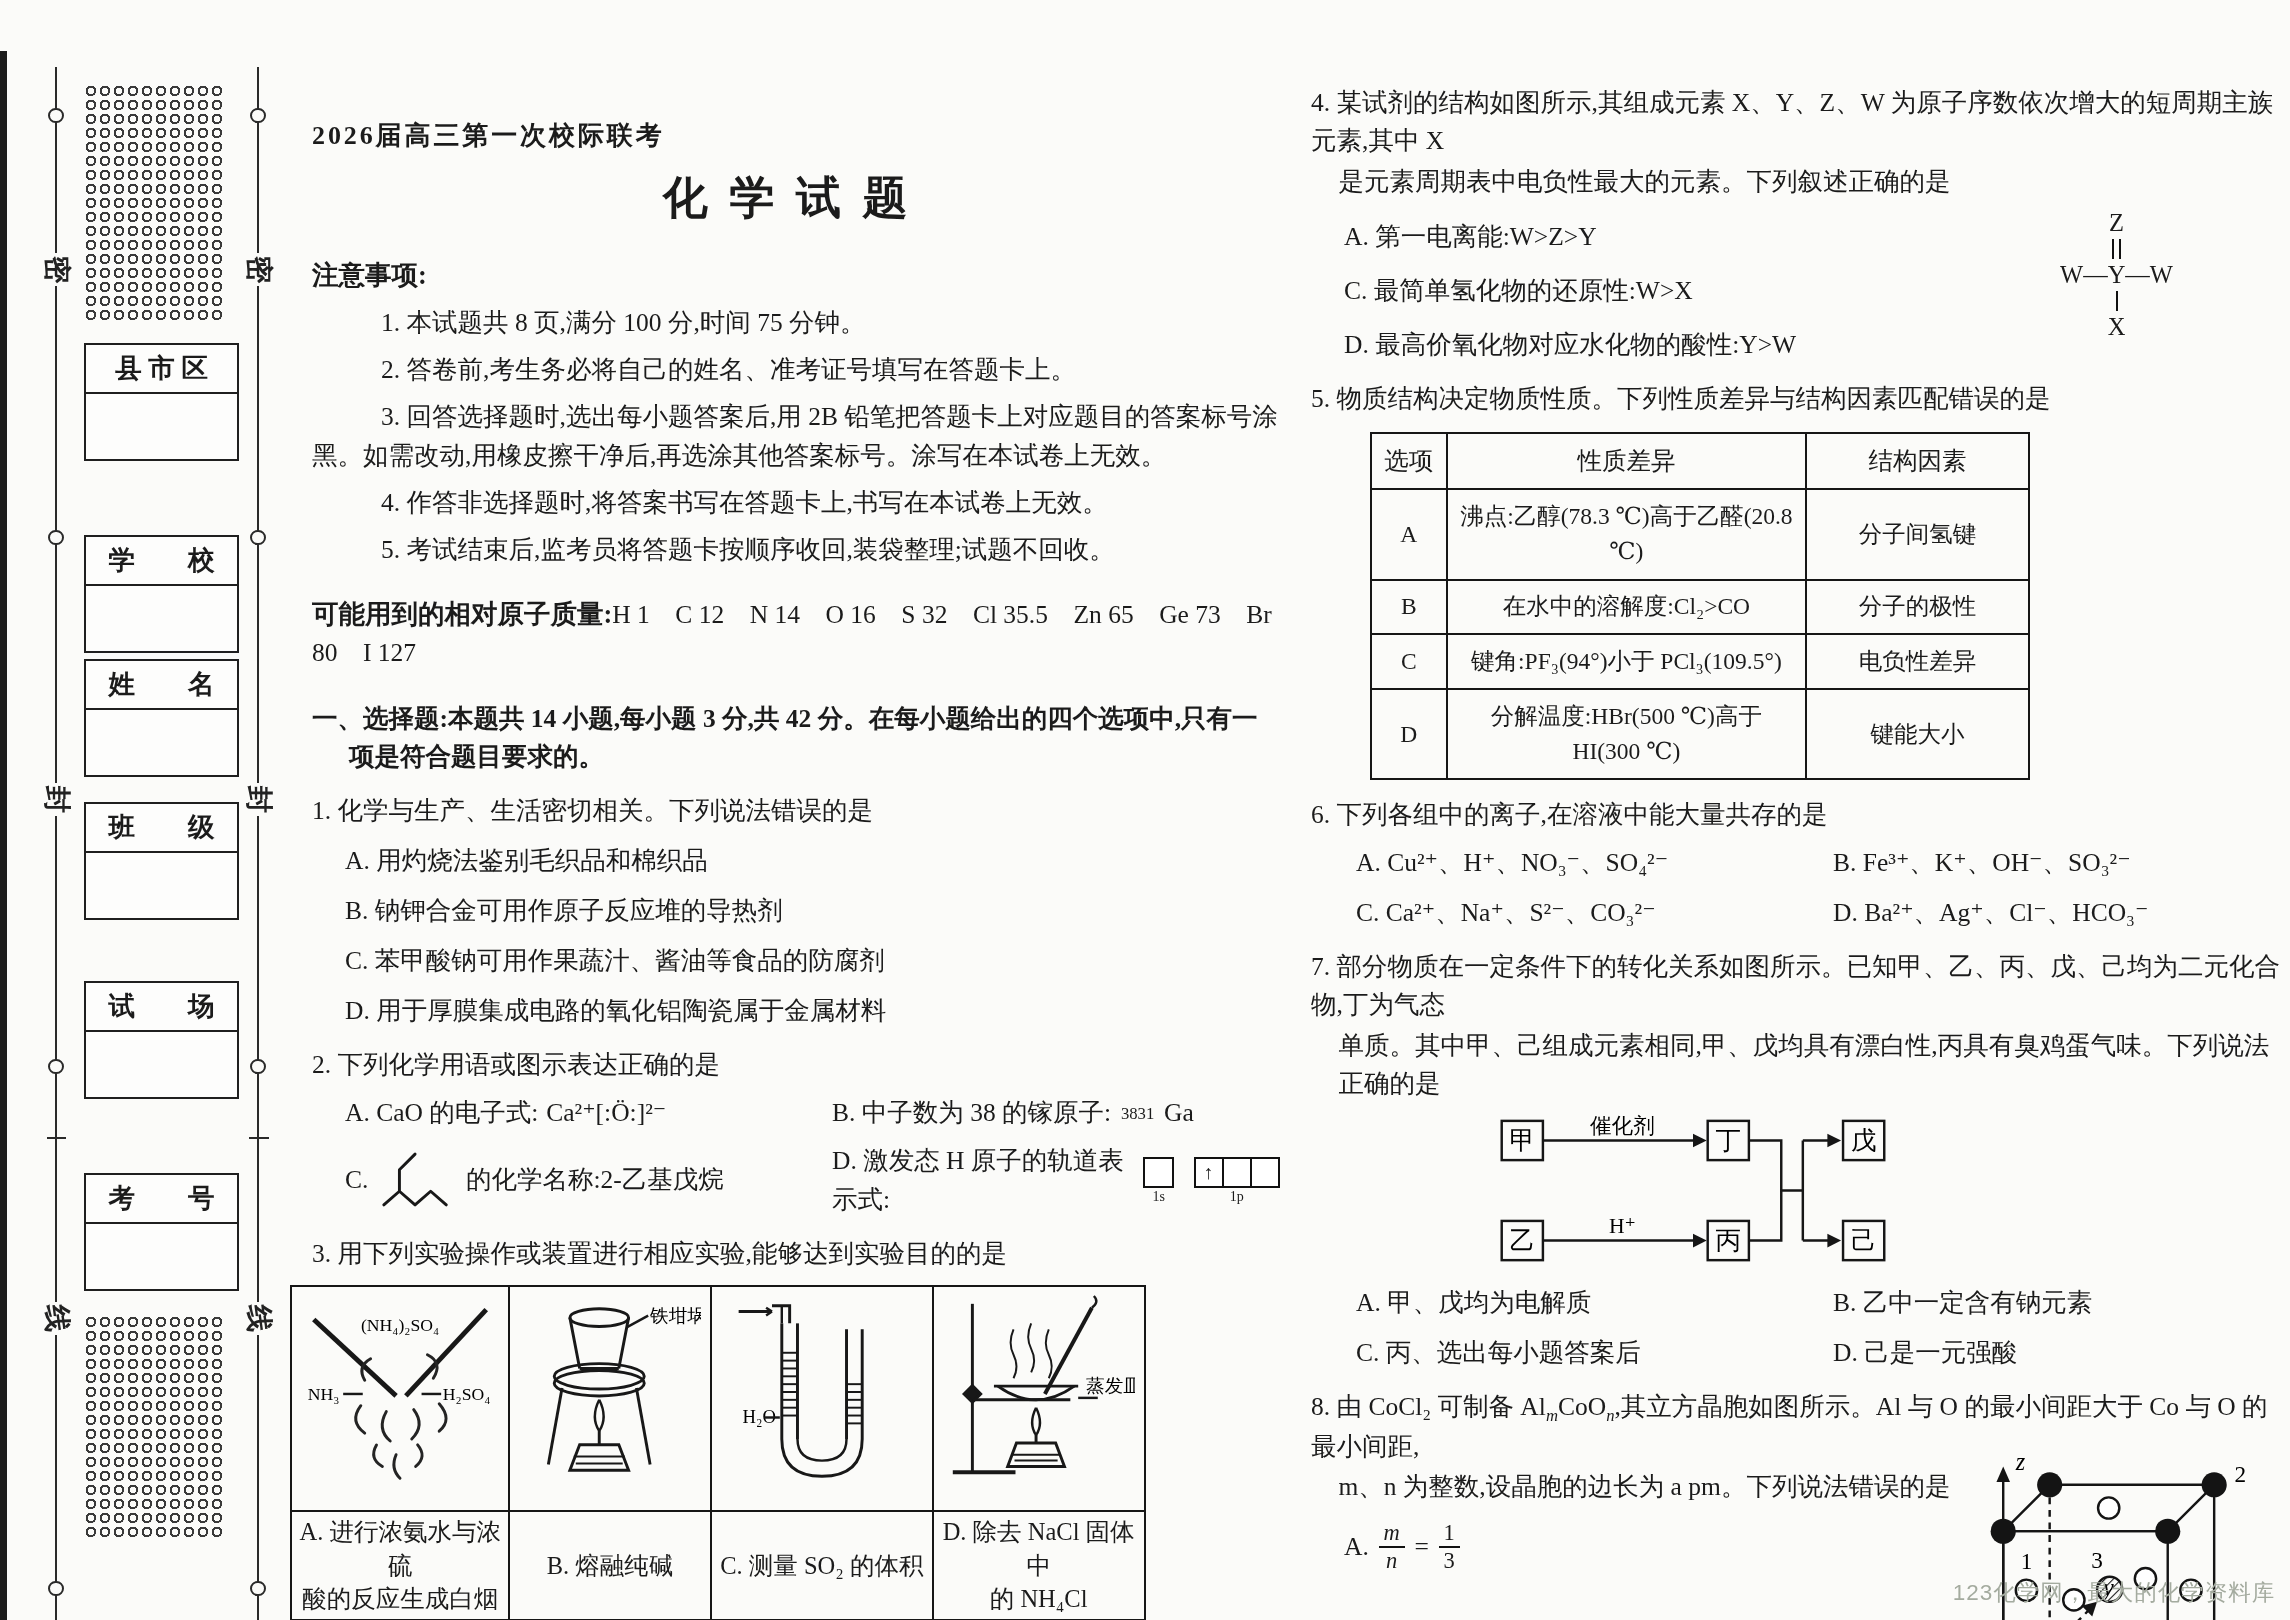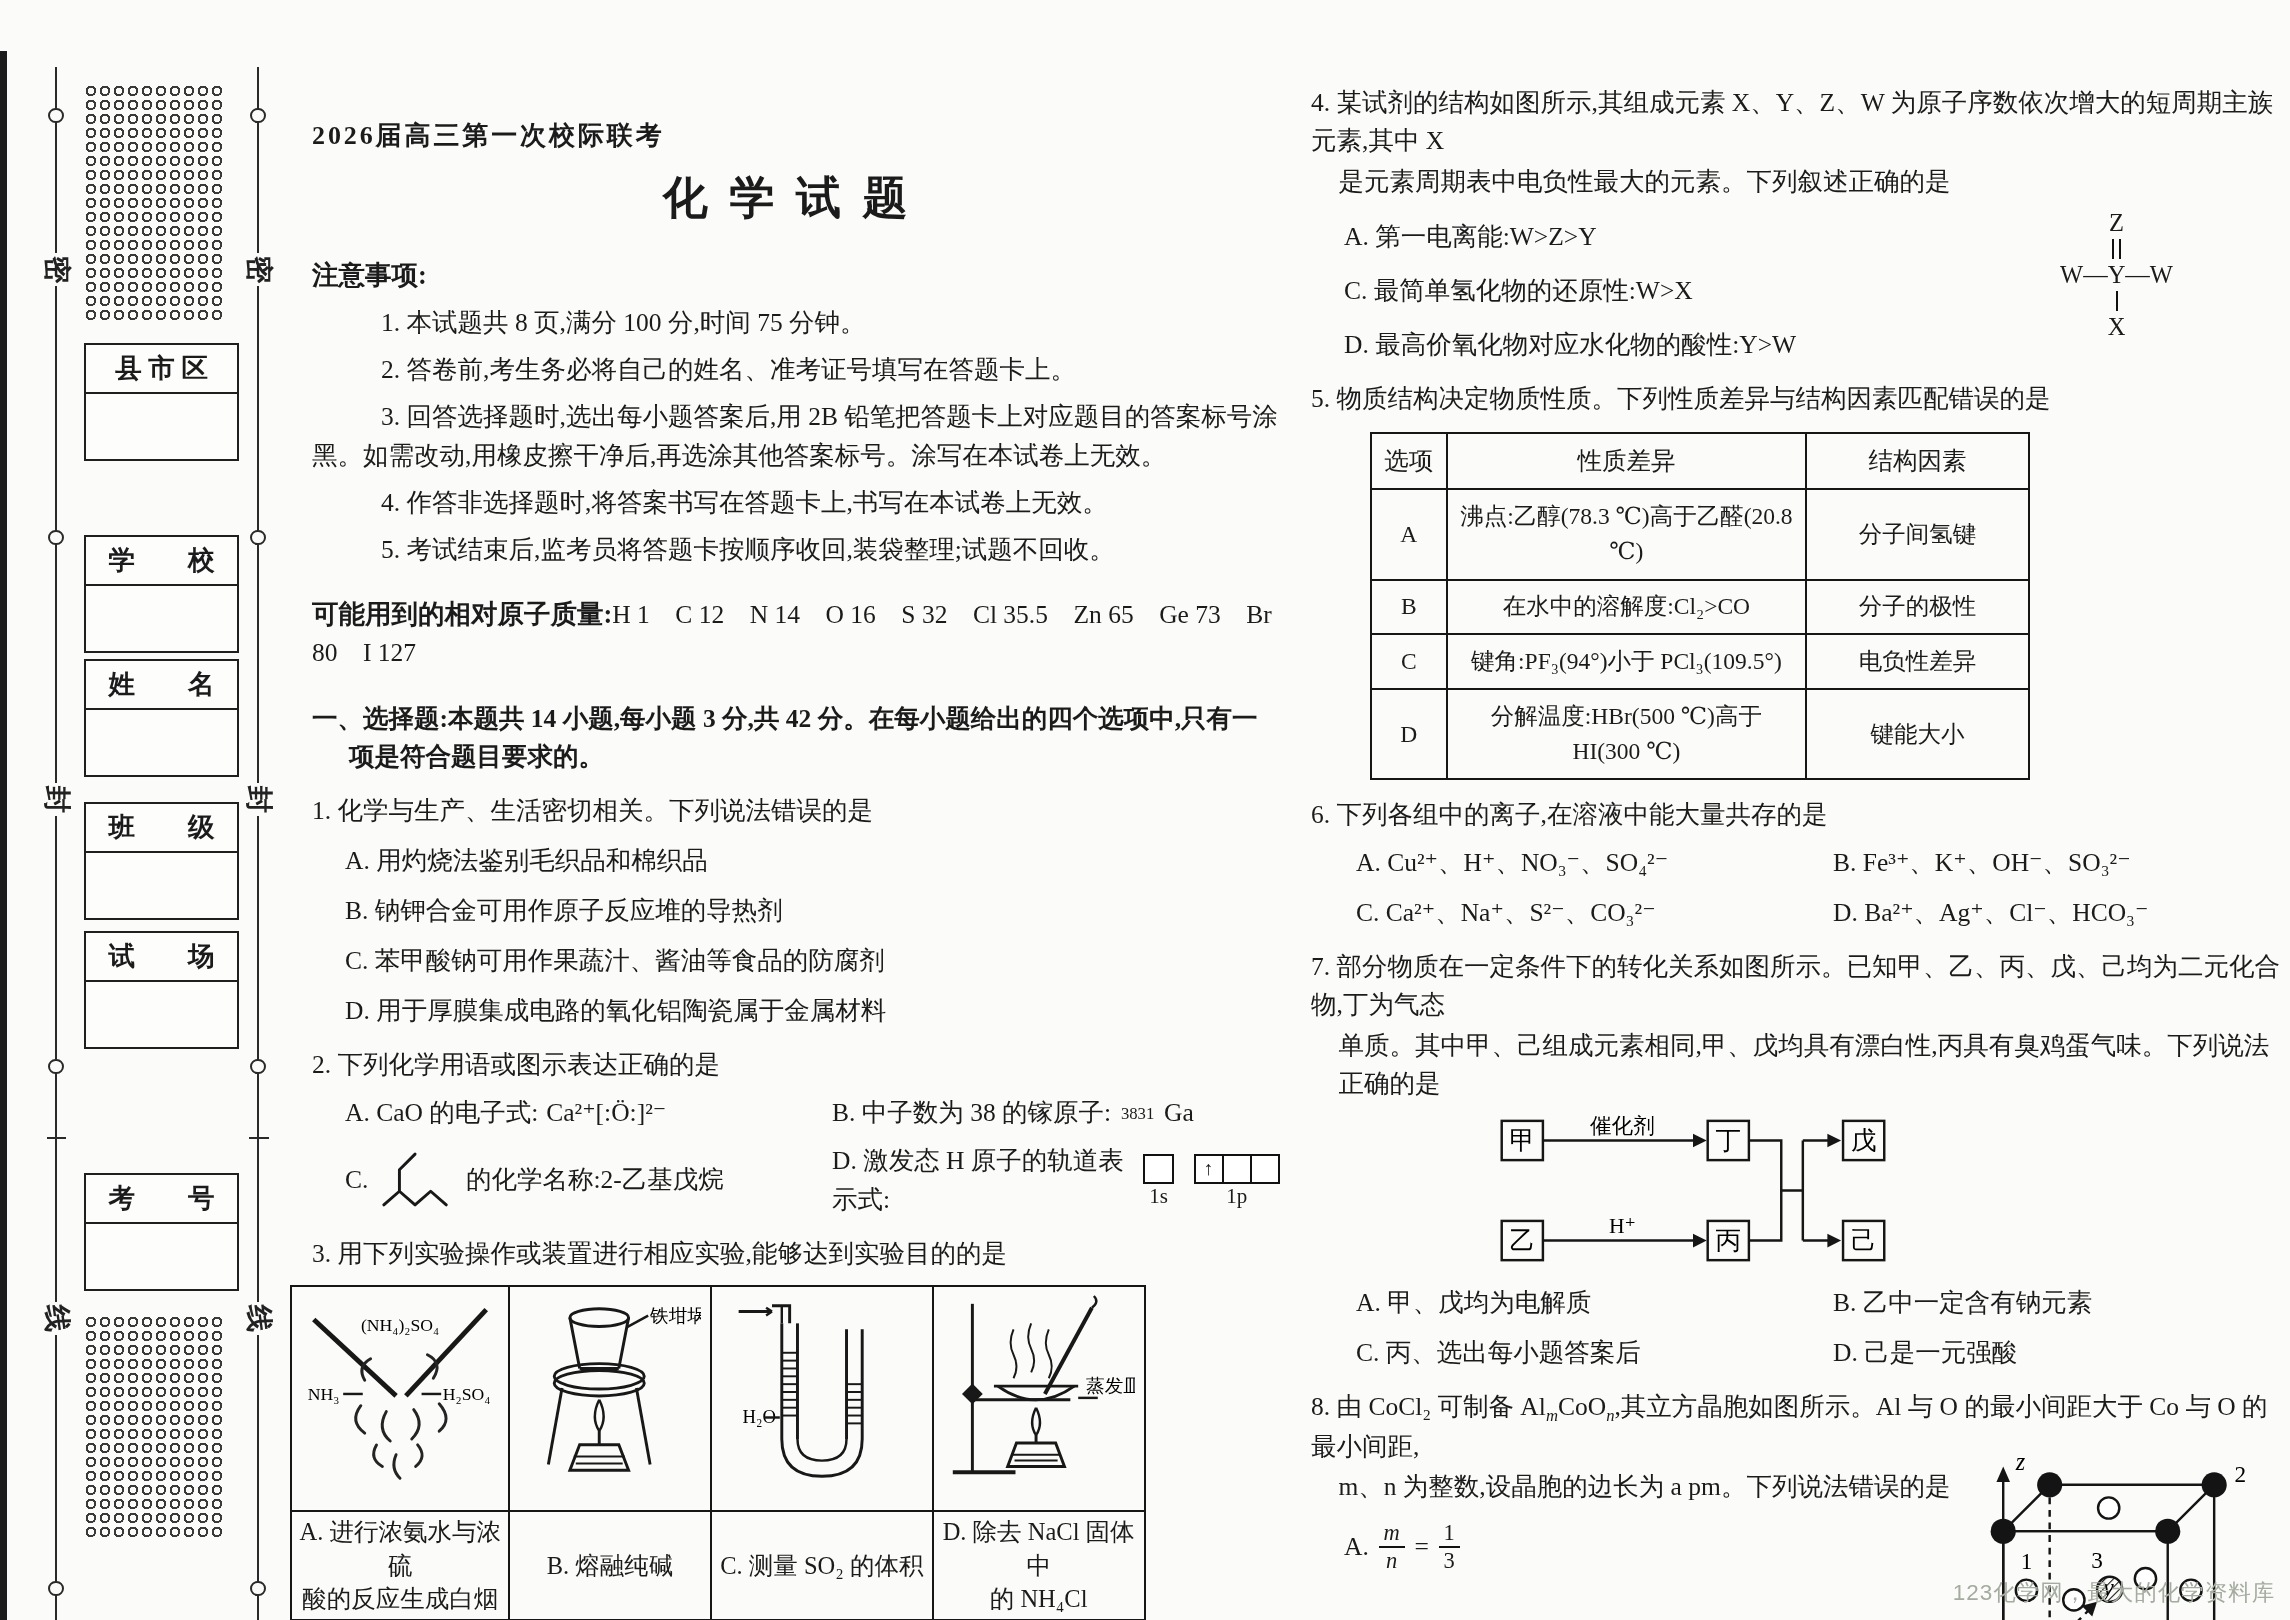--- a/index.html
+++ b/index.html
@@ -43,21 +43,21 @@
   .opt{margin:11.8px 0 0 0;padding-left:33px;}
   .optgrid{display:grid;grid-template-columns:487px 1fr;padding-left:33px;margin-top:9.8px;row-gap:9.8px;align-items:center;}
   .cellflex{display:flex;align-items:center;gap:7.8px;}
   .iso{display:inline-flex;flex-direction:row;font-size:16.7px;line-height:1.05;vertical-align:-6.9px;margin:0 2px;text-align:right;}
   .orb-wrap{display:inline-flex;gap:19.6px;margin-left:9.8px;vertical-align:middle;}
   .orb-g{display:flex;flex-direction:column;align-items:center;gap:2px;}
   .orb-row{display:flex;}
   .ob{width:26.5px;height:26.5px;border:2.5px solid #111;display:flex;align-items:center;justify-content:center;
       font-size:19.6px;background:#fff;}
   .ob + .ob{margin-left:-2.5px;}
-  .orb-lb{font-size:21px;line-height:1;}
+  .orb-lb{font-size:14px;line-height:1;}
   table.exp{border-collapse:collapse;margin:11.8px 0 0 -21.6px;table-layout:fixed;}
   table.exp td{border:2.5px solid #161616;text-align:center;vertical-align:middle;padding:3.9px;}
   table.exp .imgcell{height:214px;}
   table.exp .capcell{height:78px;font-size:24.5px;line-height:1.35;}
   
   .q4wrap{position:relative;}
   .q4diagram{position:absolute;left:727px;top:125px;width:157px;text-align:center;font-size:24.5px;line-height:1.15;}
   .bond{width:0;height:19.6px;border-left:2.5px solid #111;margin:2px auto;}
   .bond.dbl{width:4.9px;border-right:2.5px solid #111;border-left:2.5px solid #111;}
   .stem2{margin:2px 0 0 0;padding-left:27.4px;}
@@ -119,21 +119,21 @@
     <div class="bd"></div>
   </div>
   <div class="info-box" style="top:610px">
     <div class="hd">姓　　名</div>
     <div class="bd"></div>
   </div>
   <div class="info-box" style="top:753px">
     <div class="hd">班　　级</div>
     <div class="bd"></div>
   </div>
-  <div class="info-box" style="top:882px">
+  <div class="info-box" style="top:932px">
     <div class="hd">试　　场</div>
     <div class="bd"></div>
   </div>
   <div class="info-box" style="top:1124px">
     <div class="hd">考　　号</div>
     <div class="bd"></div>
   </div>
 
   <div class="bubbles bubbles-bottom"></div>
 </aside>

